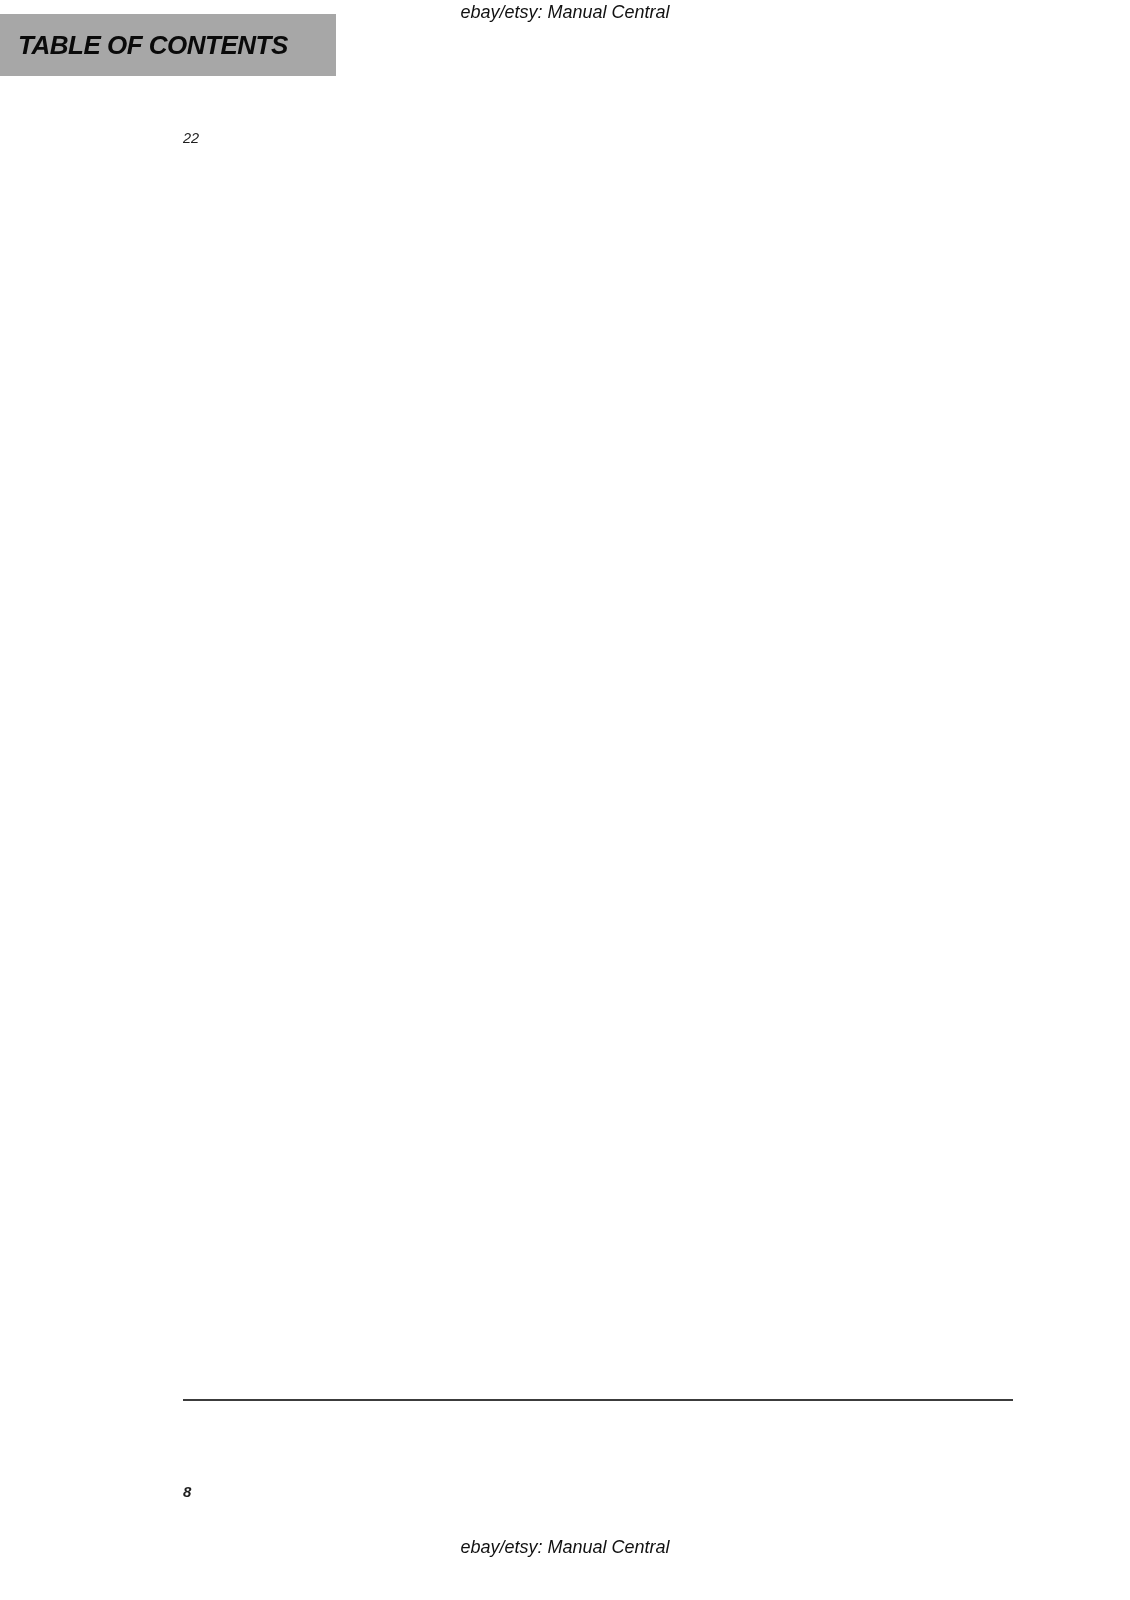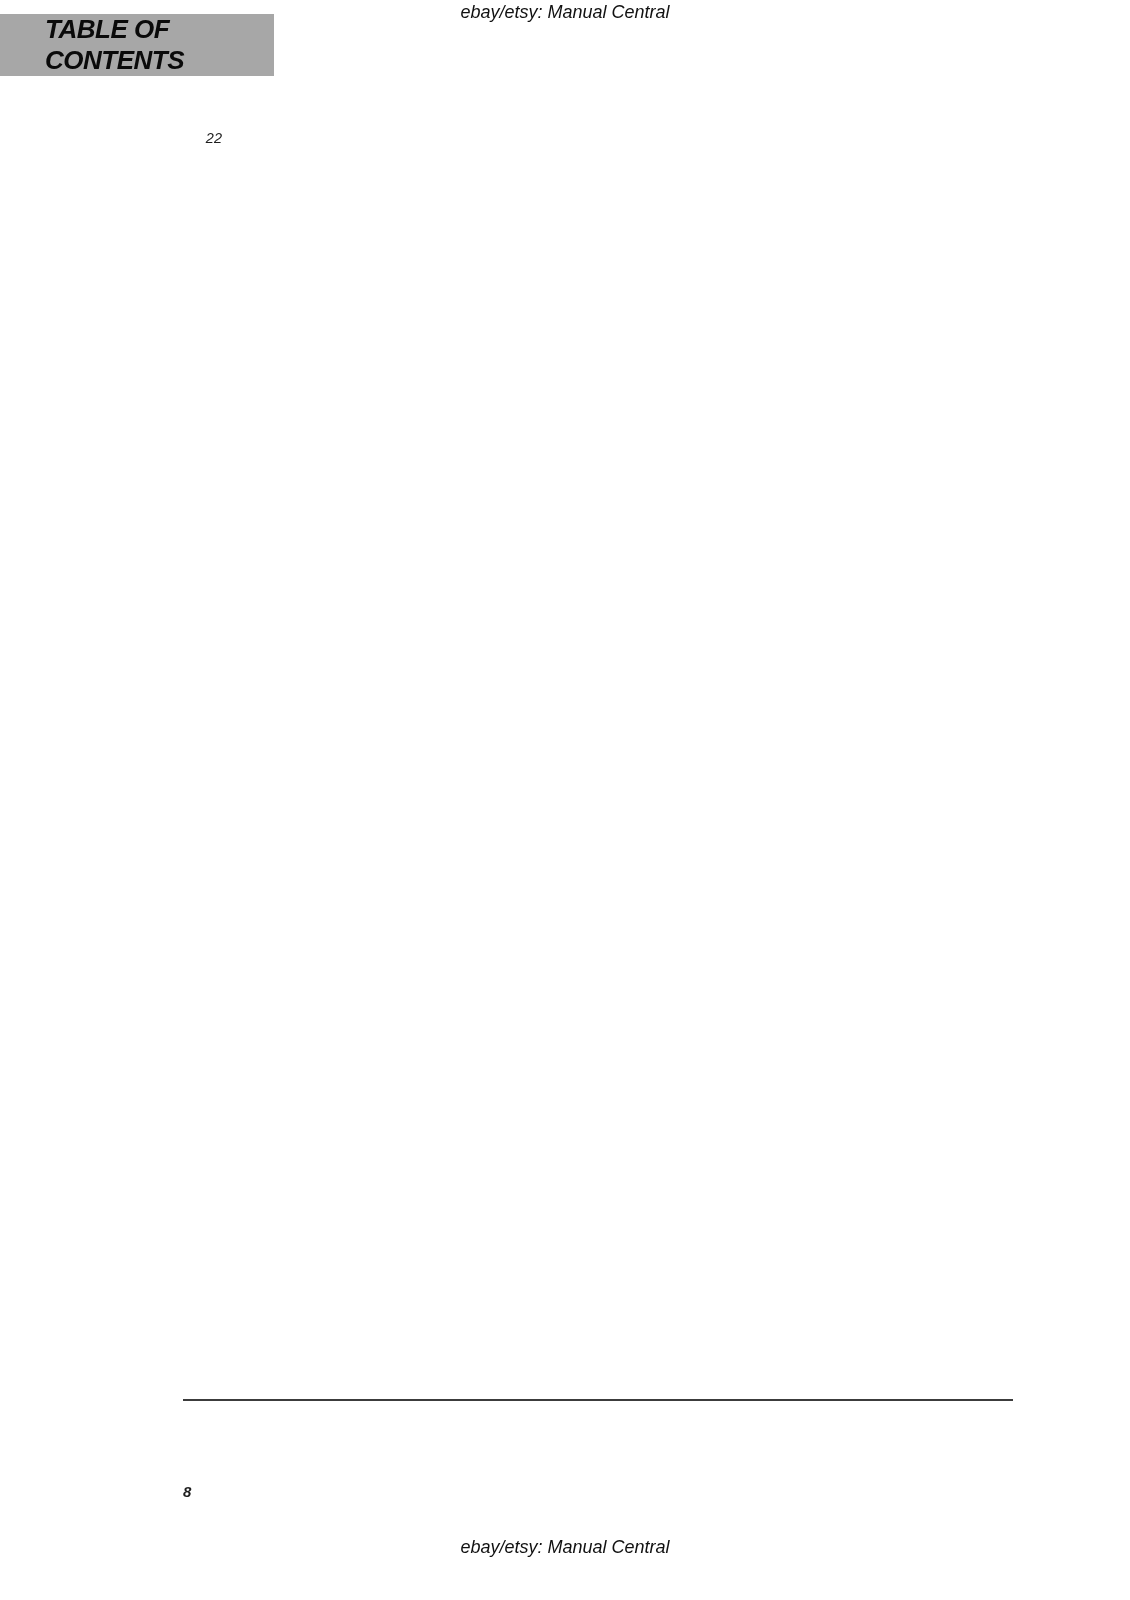--- a/index.html
+++ b/index.html
@@ -22,26 +22,26 @@
     width: 100%;
     text-align: center;
     font-size: 18px;
     color: #111;
   }
 
   .banner {
     position: absolute;
     top: 14px;
     left: 0;
-    width: 274px;
+    width: 336px;
     height: 62px;
     background: #a7a7a7;
     display: flex;
     align-items: center;
-    padding-left: 45px;
+    padding-left: 18px;
     box-sizing: border-box;
   }
   .banner span {
     font-size: 26px;
     font-weight: bold;
     letter-spacing: -0.5px;
     color: #0a0a0a;
   }
 
   .toc {
@@ -80,21 +80,21 @@
     letter-spacing: 1.6px;
   }
   .row .page {
     flex: none;
     min-width: 34px;
     margin-left: 3px;
     text-align: right;
   }
 
   .lvl1 { margin-top: 8px; margin-bottom: 8px; }
-  .lvl1 .num { width: 39px; text-align: right; }
+  .lvl1 .num { width: 39px; }
   .col > .lvl1:first-child { margin-top: 0; }
 
   .lvl3 { padding-left: 39px; }
   .lvl3 .num { width: 83px; }
 
   .footer-rule {
     position: absolute;
     left: 183px;
     top: 1399px;
     width: 830px;

